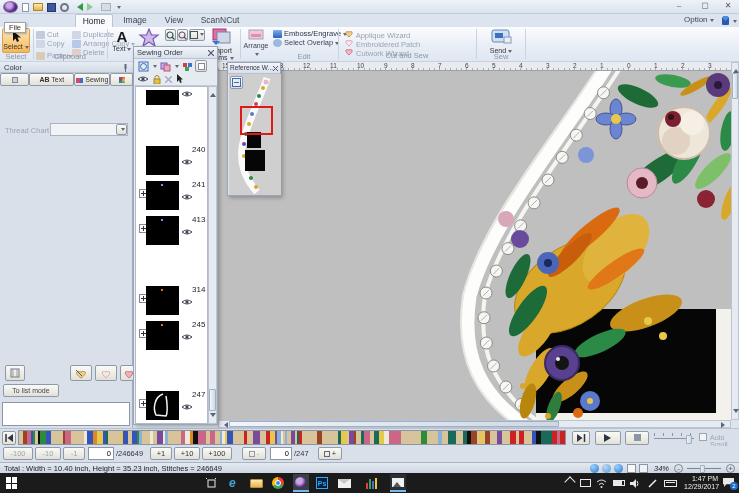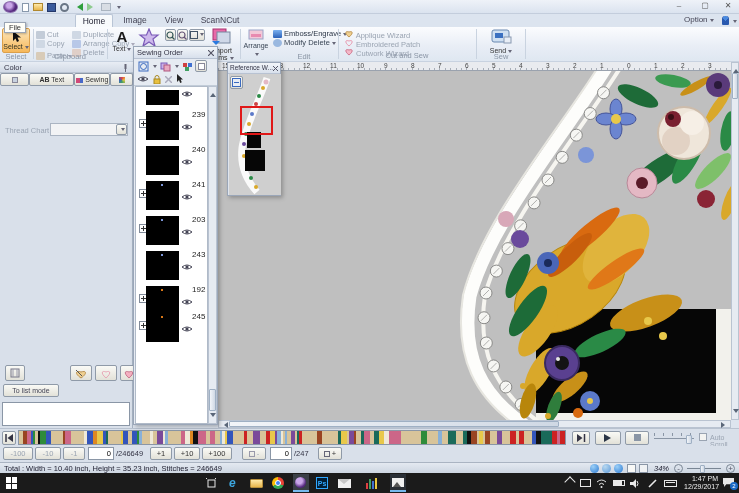--- a/index.html
+++ b/index.html
@@ -140,21 +140,21 @@
       <svg width="16" height="11">
           <rect x="1" y="1" width="14" height="9" fill="#f2c8d8" stroke="#9aa4c8"></rect>
           <rect x="3" y="5" width="10" height="3" fill="#e88ab0"></rect>
         </svg>
       <div style="font-size:7px;color:#3a4656;">Arrange</div>
       <span class="caret sm"></span>
     </div>
 
     <div class="abs" style="left:271px;top:0;width:66px;height:35px;">
       <div class="ribitem" style="left:2px;top:2px;color:#2a3546;"><span class="ic" style="background:linear-gradient(#7ab0f0,#2a60b8);"></span><span>Emboss/Engrave</span><span class="caret sm"></span></div>
-      <div class="ribitem" style="left:2px;top:11px;color:#3a4656;"><span class="ic" style="background:#9ab8e0;border-radius:50%;"></span><span>Modify Delete</span><span class="caret sm"></span></div>
+      <div class="ribitem" style="left:2px;top:11px;color:#3a4656;"><span class="ic" style="background:#9ab8e0;border-radius:50%;"></span><span>Select Overlap</span><span class="caret sm"></span></div>
       <div class="ribitem" style="left:2px;top:20px;color:#3a4656;margin-top:38px;"><span class="ic" style="background:#f0f4fa;border:1px dashed #8898b0;"></span><span>Group</span><span class="caret sm"></span></div>
       <div class="grpcap">Edit</div>
     </div>
     <div class="vdiv" style="left:338px;"></div>
 
     <div class="abs" style="left:340px;top:0;width:134px;height:34px;">
       <div class="ribitem dis" style="left:4px;top:2px;"><svg class="heart" width="10" height="9">
             <path d="M5,8 C1,5 0.5,1.5 5,3 C9.5,1.5 9,5 5,8 Z" fill="#f0d090" stroke="#c09858"></path>
           </svg> <span>Applique Wizard</span></div>
       <div class="ribitem dis" style="left:4px;top:11px;"><svg class="heart" width="10" height="9">
@@ -419,36 +419,20 @@
       <span class="so-thumb" style="height: 15px;">
         
         
       </span>
 
       <span class="so-eye" style="top: 2px;"><svg width="12" height="8">
               <path d="M1,4 Q6,0 11,4 Q6,8 1,4 Z" fill="none" stroke="#445"></path>
               <circle cx="6" cy="4" r="1.6" fill="#445"></circle>
             </svg></span>
     </div>
-        <div class="so-row" style="top: 22px;">
-      <span class="so-exp"><svg width="9" height="9">
-              <rect x="0.5" y="0.5" width="8" height="8" fill="#fff" stroke="#808a98"></rect>
-              <line x1="2" y1="4.5" x2="7" y2="4.5" stroke="#333"></line>
-              <line x1="4.5" y1="2" x2="4.5" y2="7" stroke="#333"></line>
-            </svg></span>
-      <span class="so-thumb">
-        
-        
-      </span>
-      <span class="so-num">239</span>
-      <span class="so-eye"><svg width="12" height="8">
-              <path d="M1,4 Q6,0 11,4 Q6,8 1,4 Z" fill="none" stroke="#445"></path>
-              <circle cx="6" cy="4" r="1.6" fill="#445"></circle>
-            </svg></span>
-    </div>
         <div class="so-row" style="top: 57px;">
 
       <span class="so-thumb">
         
         
       </span>
       <span class="so-num">240</span>
       <span class="so-eye"><svg width="12" height="8">
               <path d="M1,4 Q6,0 11,4 Q6,8 1,4 Z" fill="none" stroke="#445"></path>
               <circle cx="6" cy="4" r="1.6" fill="#445"></circle>
@@ -473,65 +457,71 @@
         <div class="so-row" style="top: 127px;">
       <span class="so-exp"><svg width="9" height="9">
               <rect x="0.5" y="0.5" width="8" height="8" fill="#fff" stroke="#808a98"></rect>
               <line x1="2" y1="4.5" x2="7" y2="4.5" stroke="#333"></line>
               <line x1="4.5" y1="2" x2="4.5" y2="7" stroke="#333"></line>
             </svg></span>
       <span class="so-thumb">
 
         <span class="speck" style="display: block; background: rgb(123, 149, 216);"></span>
       </span>
-      <span class="so-num">203</span>
-      <span class="so-eye"><svg width="12" height="8">
-              <path d="M1,4 Q6,0 11,4 Q6,8 1,4 Z" fill="none" stroke="#445"></path>
-              <circle cx="6" cy="4" r="1.6" fill="#445"></circle>
-            </svg></span>
-    </div>
-        <div class="so-row" style="top: 162px;">
-
-      <span class="so-thumb">
-
-        <span class="speck" style="display: block; background: rgb(123, 149, 216);"></span>
-      </span>
-      <span class="so-num">243</span>
+      <span class="so-num">413</span>
       <span class="so-eye"><svg width="12" height="8">
               <path d="M1,4 Q6,0 11,4 Q6,8 1,4 Z" fill="none" stroke="#445"></path>
               <circle cx="6" cy="4" r="1.6" fill="#445"></circle>
             </svg></span>
     </div>
         <div class="so-row" style="top: 197px;">
       <span class="so-exp"><svg width="9" height="9">
               <rect x="0.5" y="0.5" width="8" height="8" fill="#fff" stroke="#808a98"></rect>
               <line x1="2" y1="4.5" x2="7" y2="4.5" stroke="#333"></line>
               <line x1="4.5" y1="2" x2="4.5" y2="7" stroke="#333"></line>
             </svg></span>
       <span class="so-thumb">
 
         <span class="speck" style="display: block; background: rgb(217, 120, 24);"></span>
       </span>
-      <span class="so-num">192</span>
+      <span class="so-num">314</span>
       <span class="so-eye"><svg width="12" height="8">
               <path d="M1,4 Q6,0 11,4 Q6,8 1,4 Z" fill="none" stroke="#445"></path>
               <circle cx="6" cy="4" r="1.6" fill="#445"></circle>
             </svg></span>
     </div>
-        <div class="so-row" style="top: 224px; text-decoration: underline;">
+        <div class="so-row" style="top: 232px; text-decoration: underline;">
       <span class="so-exp"><svg width="9" height="9">
               <rect x="0.5" y="0.5" width="8" height="8" fill="#fff" stroke="#808a98"></rect>
               <line x1="2" y1="4.5" x2="7" y2="4.5" stroke="#333"></line>
               <line x1="4.5" y1="2" x2="4.5" y2="7" stroke="#333"></line>
             </svg></span>
       <span class="so-thumb">
 
         <span class="speck" style="display: block; background: rgb(217, 120, 24);"></span>
       </span>
       <span class="so-num">245</span>
+      <span class="so-eye"><svg width="12" height="8">
+              <path d="M1,4 Q6,0 11,4 Q6,8 1,4 Z" fill="none" stroke="#445"></path>
+              <circle cx="6" cy="4" r="1.6" fill="#445"></circle>
+            </svg></span>
+    </div>
+        <div class="so-row" style="top: 302px;">
+      <span class="so-exp"><svg width="9" height="9">
+              <rect x="0.5" y="0.5" width="8" height="8" fill="#fff" stroke="#808a98"></rect>
+              <line x1="2" y1="4.5" x2="7" y2="4.5" stroke="#333"></line>
+              <line x1="4.5" y1="2" x2="4.5" y2="7" stroke="#333"></line>
+            </svg></span>
+      <span class="so-thumb">
+        <svg class="curveg" width="33" height="29" style="display: block;">
+              <path d="M 17,3 C 8,6 7,18 10,24 L 20,25 C 22,22 21,10 20,5" fill="none" stroke="#f0f0f0" stroke-width="1.5"></path>
+            </svg>
+
+      </span>
+      <span class="so-num">247</span>
       <span class="so-eye"><svg width="12" height="8">
               <path d="M1,4 Q6,0 11,4 Q6,8 1,4 Z" fill="none" stroke="#445"></path>
               <circle cx="6" cy="4" r="1.6" fill="#445"></circle>
             </svg></span>
     </div>
       </div>
     <div class="abs sb" style="left:74px;top:39px;width:9px;height:338px;">
       <span class="arrow abs" style="left:1px;top:3px;border:3px solid transparent;border-bottom:4px solid #5a6678;"></span>
       <div class="sbthumb abs" style="left:0px;top:302px;width:7px;height:22px;"></div>
       <span class="arrow abs" style="left:1px;bottom:3px;border:3px solid transparent;border-top:4px solid #5a6678;"></span>

